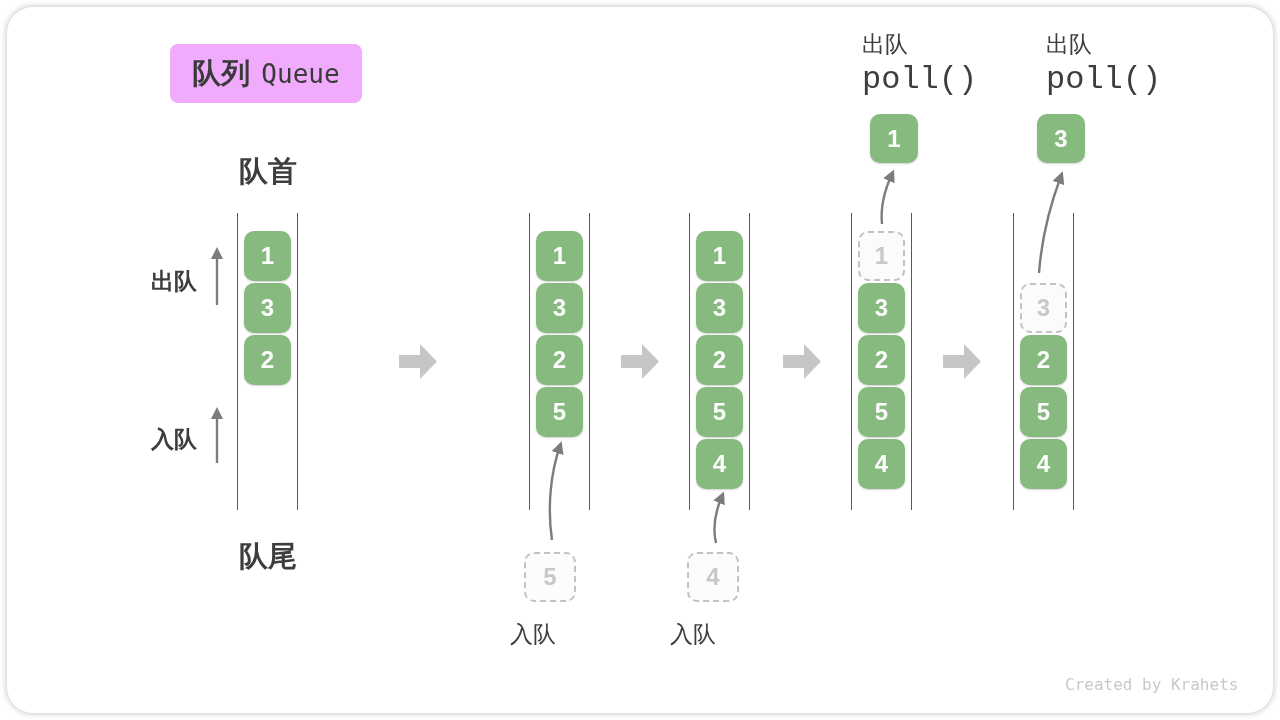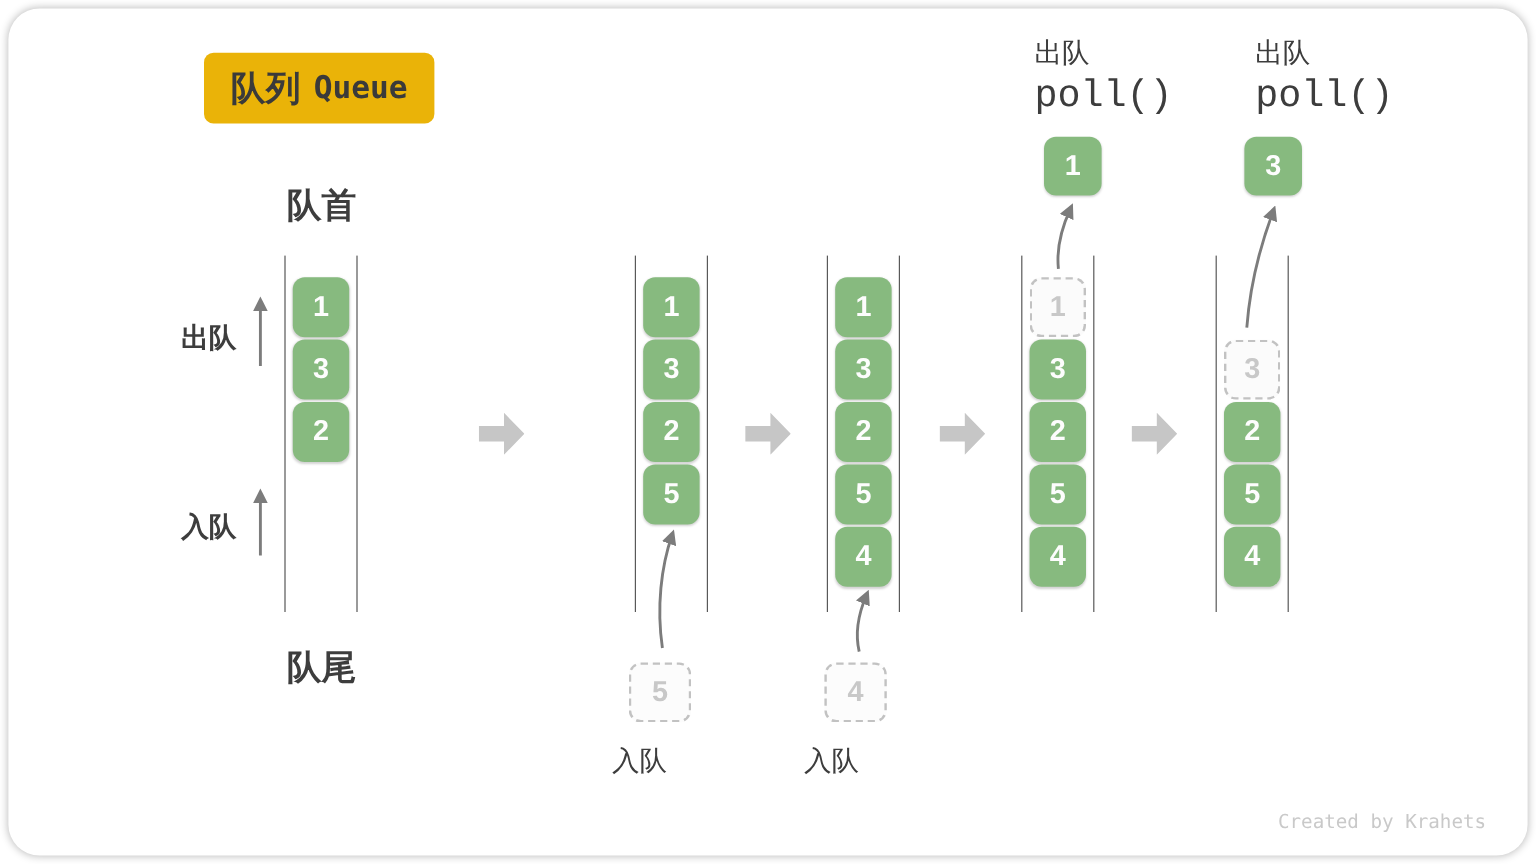--- a/index.html
+++ b/index.html
@@ -6,25 +6,25 @@
   html, body { width: 1280px; height: 720px; background: #ffffff; }
   body { font-family: "Liberation Sans", sans-serif; color: #3d3d3d; }
   .stage { position: relative; width: 1280px; height: 720px; overflow: hidden; }
   .card {
     position: absolute; left: 7px; top: 7px; width: 1266px; height: 706px;
     background: #ffffff; border-radius: 26px;
     box-shadow: 0 0 7px rgba(0,0,0,0.28);
   }
   .badge {
     position: absolute; left: 170px; top: 44px; width: 192px; height: 59px;
-    background: #eab308; border-radius: 8px;
+    background: #f0abfc; border-radius: 8px;
     display: flex; align-items: center; justify-content: center; gap: 11px;
   }
   .badge .zh { font-weight: bold; font-size: 29px; color: #3a3a3a; }
-  .badge .en { font-family: "DejaVu Sans Mono", monospace; font-size: 26px; color: #3a3a3a; font-weight: bold; }
+  .badge .en { font-family: "DejaVu Sans Mono", monospace; font-size: 26px; color: #3a3a3a; }
 
   .cjk { position: absolute; font-weight: bold; font-size: 29px; color: #3d3d3d; white-space: nowrap; }
   .cjk.center62 { width: 62px; text-align: center; }
   .side-label { font-size: 23px; }
 
   .queue {
     position: absolute; top: 213px; height: 297px; width: 61px;
     border-left: 1.5px solid #595959; border-right: 1.5px solid #595959;
   }
   .slot {

